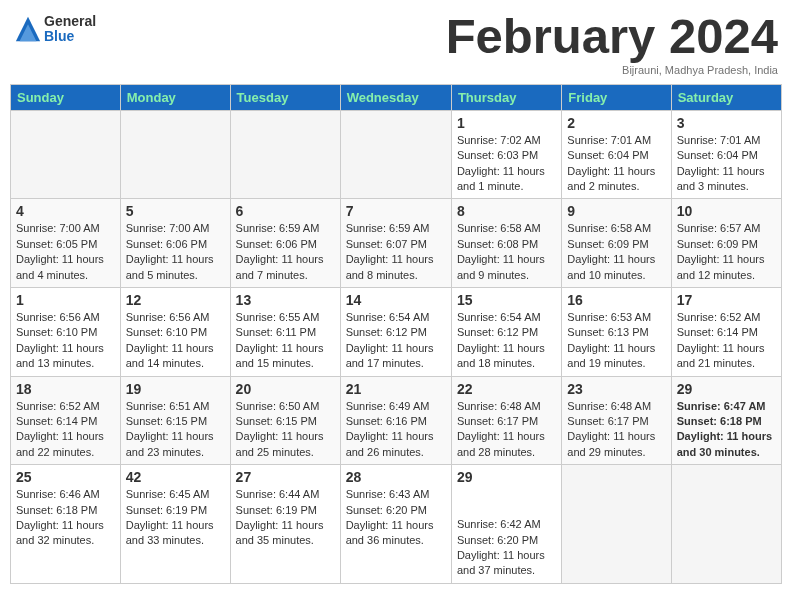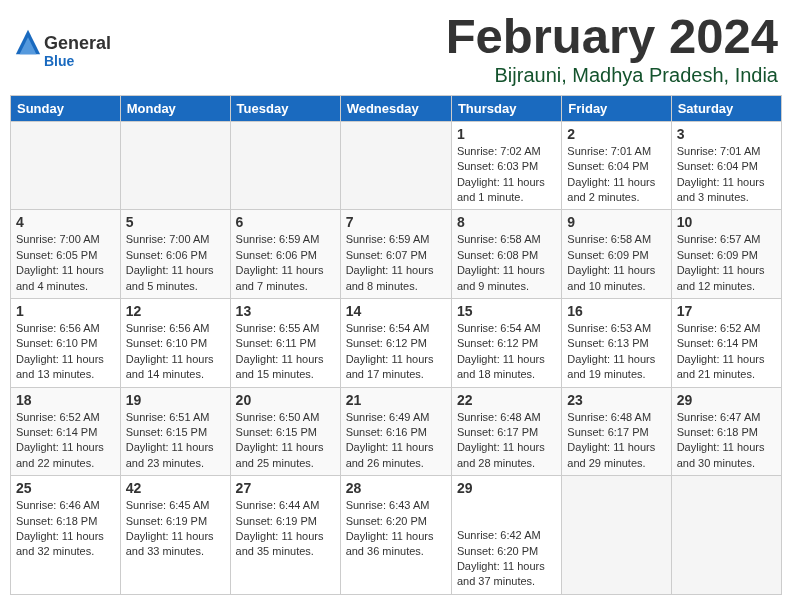--- a/index.html
+++ b/index.html
@@ -21,24 +21,23 @@
       display: flex;
       align-items: center;
       margin-top: 4px;
     }
     .logo-text {
       display: flex;
       flex-direction: column;
       line-height: 1.1;
     }
     .logo-general {
-      font-size: 18px;
+      font-size: 14px;
       font-weight: bold;
       color: #333;
-      margin-top: 20px;
     }
     .logo-blue {
       font-size: 14px;
       font-weight: bold;
       color: #1a6abf;
     }
     .logo-icon {
       width: 28px;
       height: 28px;
       margin-right: 2px;
@@ -46,31 +45,31 @@
     .title-section {
       text-align: right;
     }
     .month-title {
       font-size: 49px;
       font-weight: bold;
       color: #333;
       line-height: 1.1;
     }
     .location {
-      font-size: 20px;
-      color: #14532d;
+      font-size: 11px;
+      color: #737373;
     }
     table {
       width: 100%;
       border-collapse: collapse;
       font-size: 11px;
     }
     th {
       background-color: #1a6abf;
-      color: #ffffff;
+      color: #86efac;
       text-align: left;
       padding: 5px 6px;
       font-size: 13px;
       font-weight: bold;
       border: 1px solid #ccc;
     }
     td {
       border: 1px solid #ccc;
       vertical-align: top;
       padding: 4px 5px;
@@ -274,21 +273,21 @@
 Daylight: 11 hours and 28 minutes.</div>
         </td>
         <td>
           <span class="day-number">23</span>
           <div class="day-info" style="white-space: pre-line;">Sunrise: 6:48 AM
 Sunset: 6:17 PM
 Daylight: 11 hours and 29 minutes.</div>
         </td>
         <td>
           <span class="day-number">29</span>
-          <div class="day-info" style="white-space: pre-line;">Sunrise: 6:47 AM
+          <div class="day-info" style="white-space: pre-line; font-weight: bold;">Sunrise: 6:47 AM
 Sunset: 6:18 PM
 Daylight: 11 hours and 30 minutes.</div>
         </td>
       </tr>
       <tr>
         <td>
           <span class="day-number">25</span>
           <div class="day-info" style="white-space: pre-line;">Sunrise: 6:46 AM
 Sunset: 6:18 PM
 Daylight: 11 hours and 32 minutes.</div>

